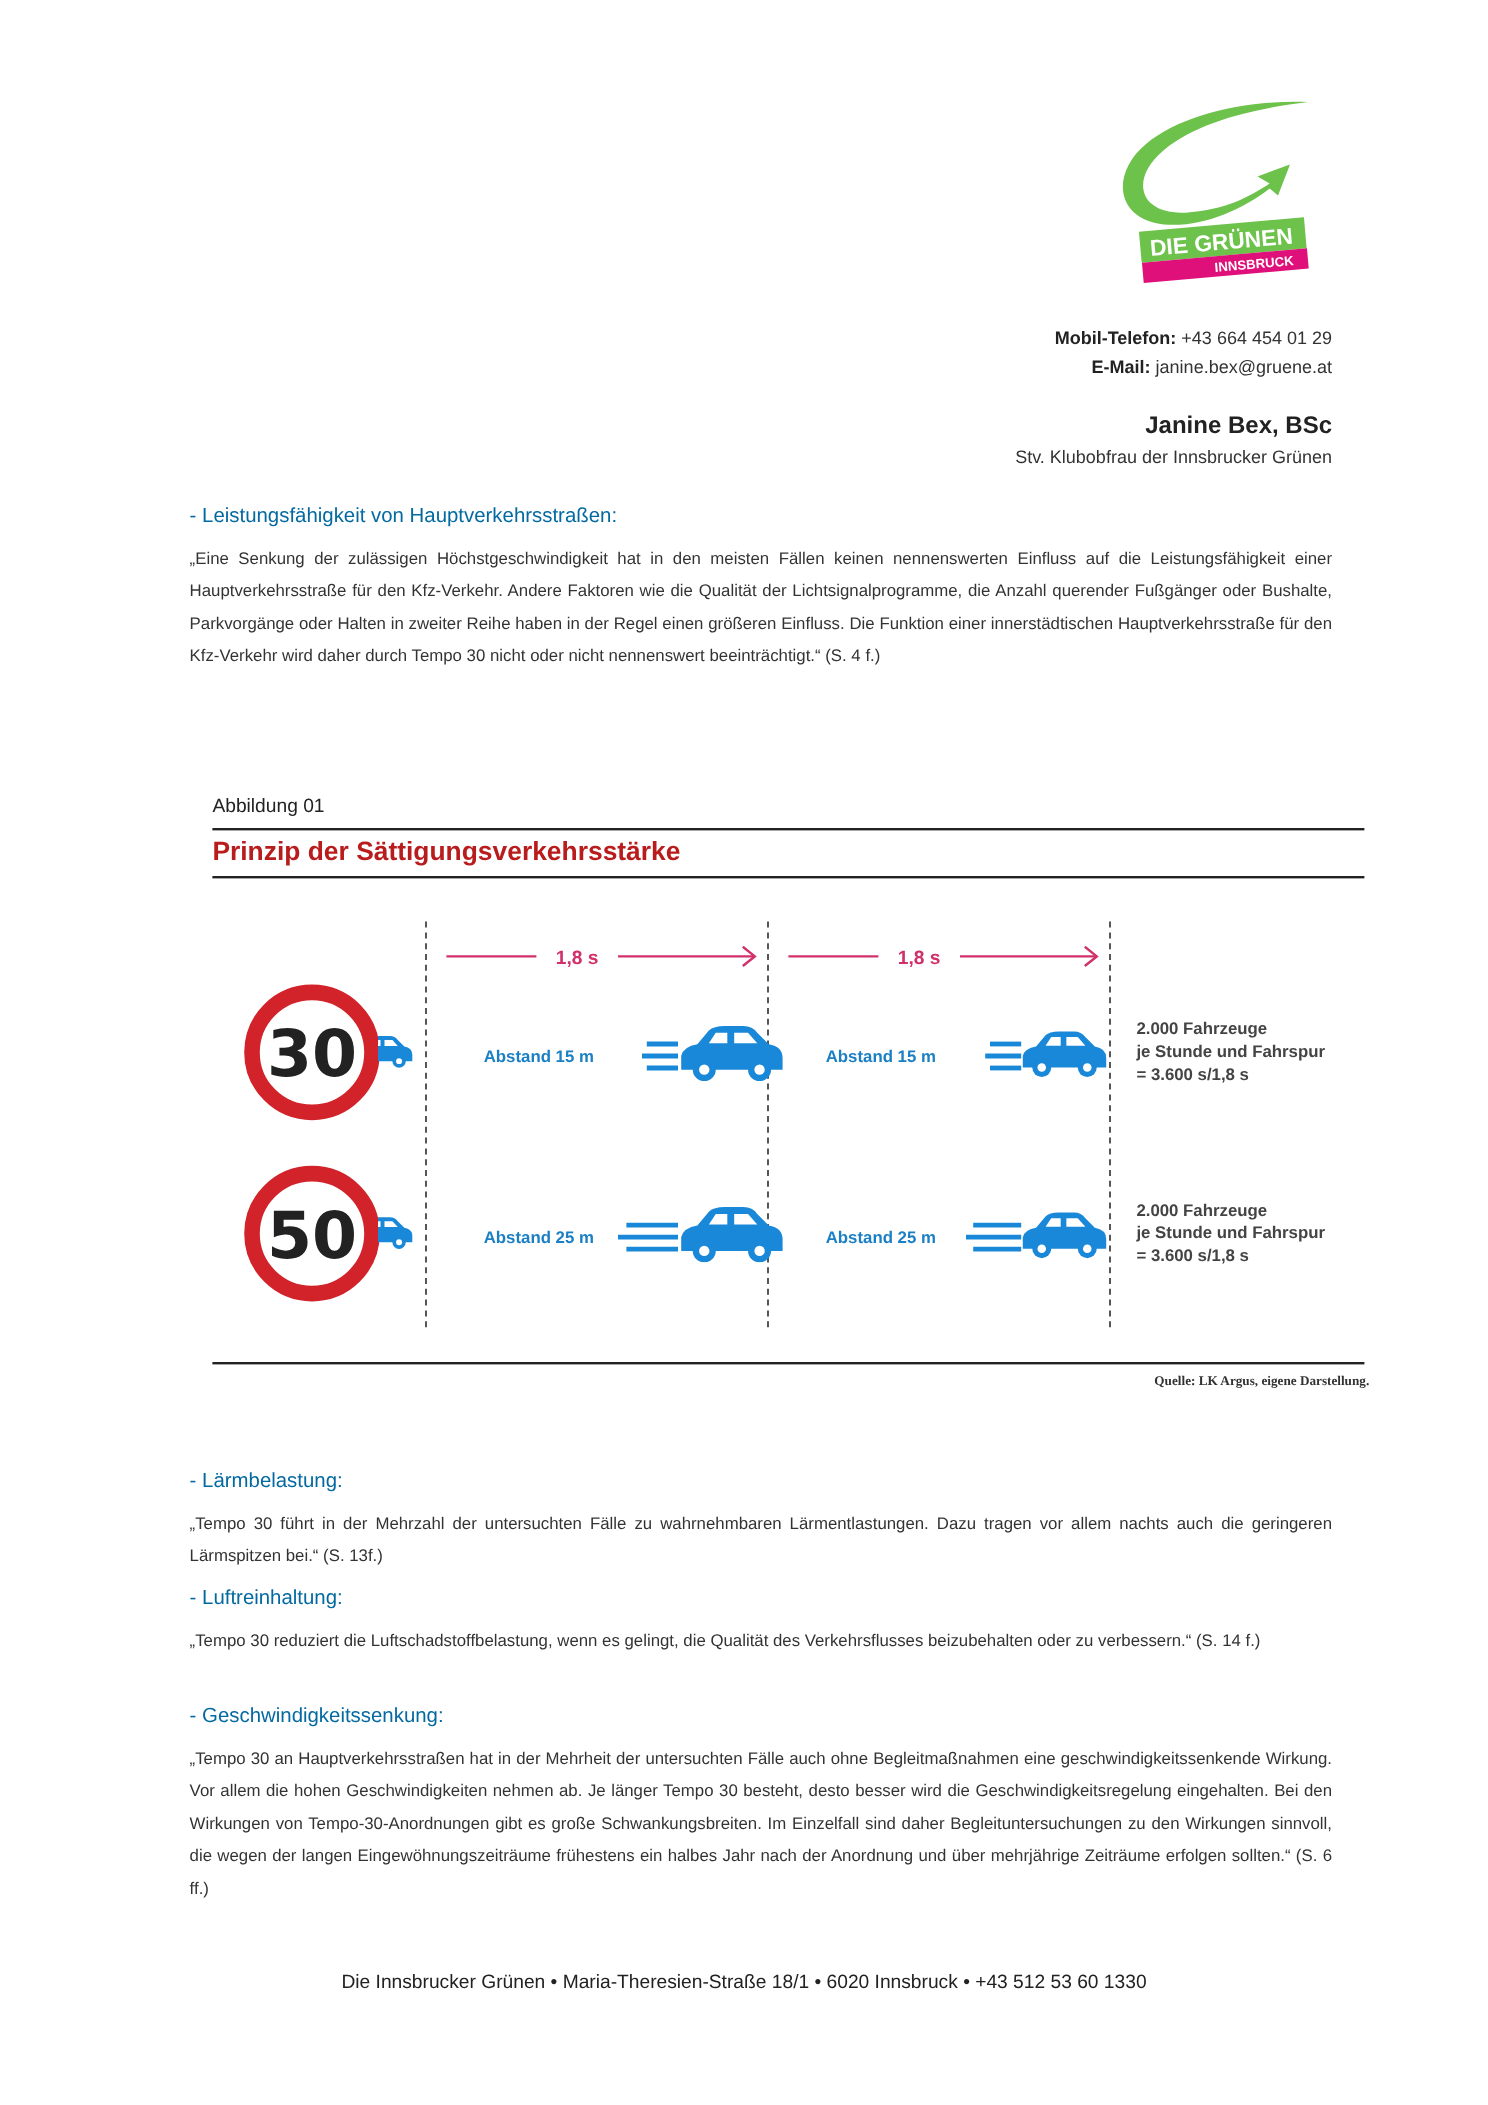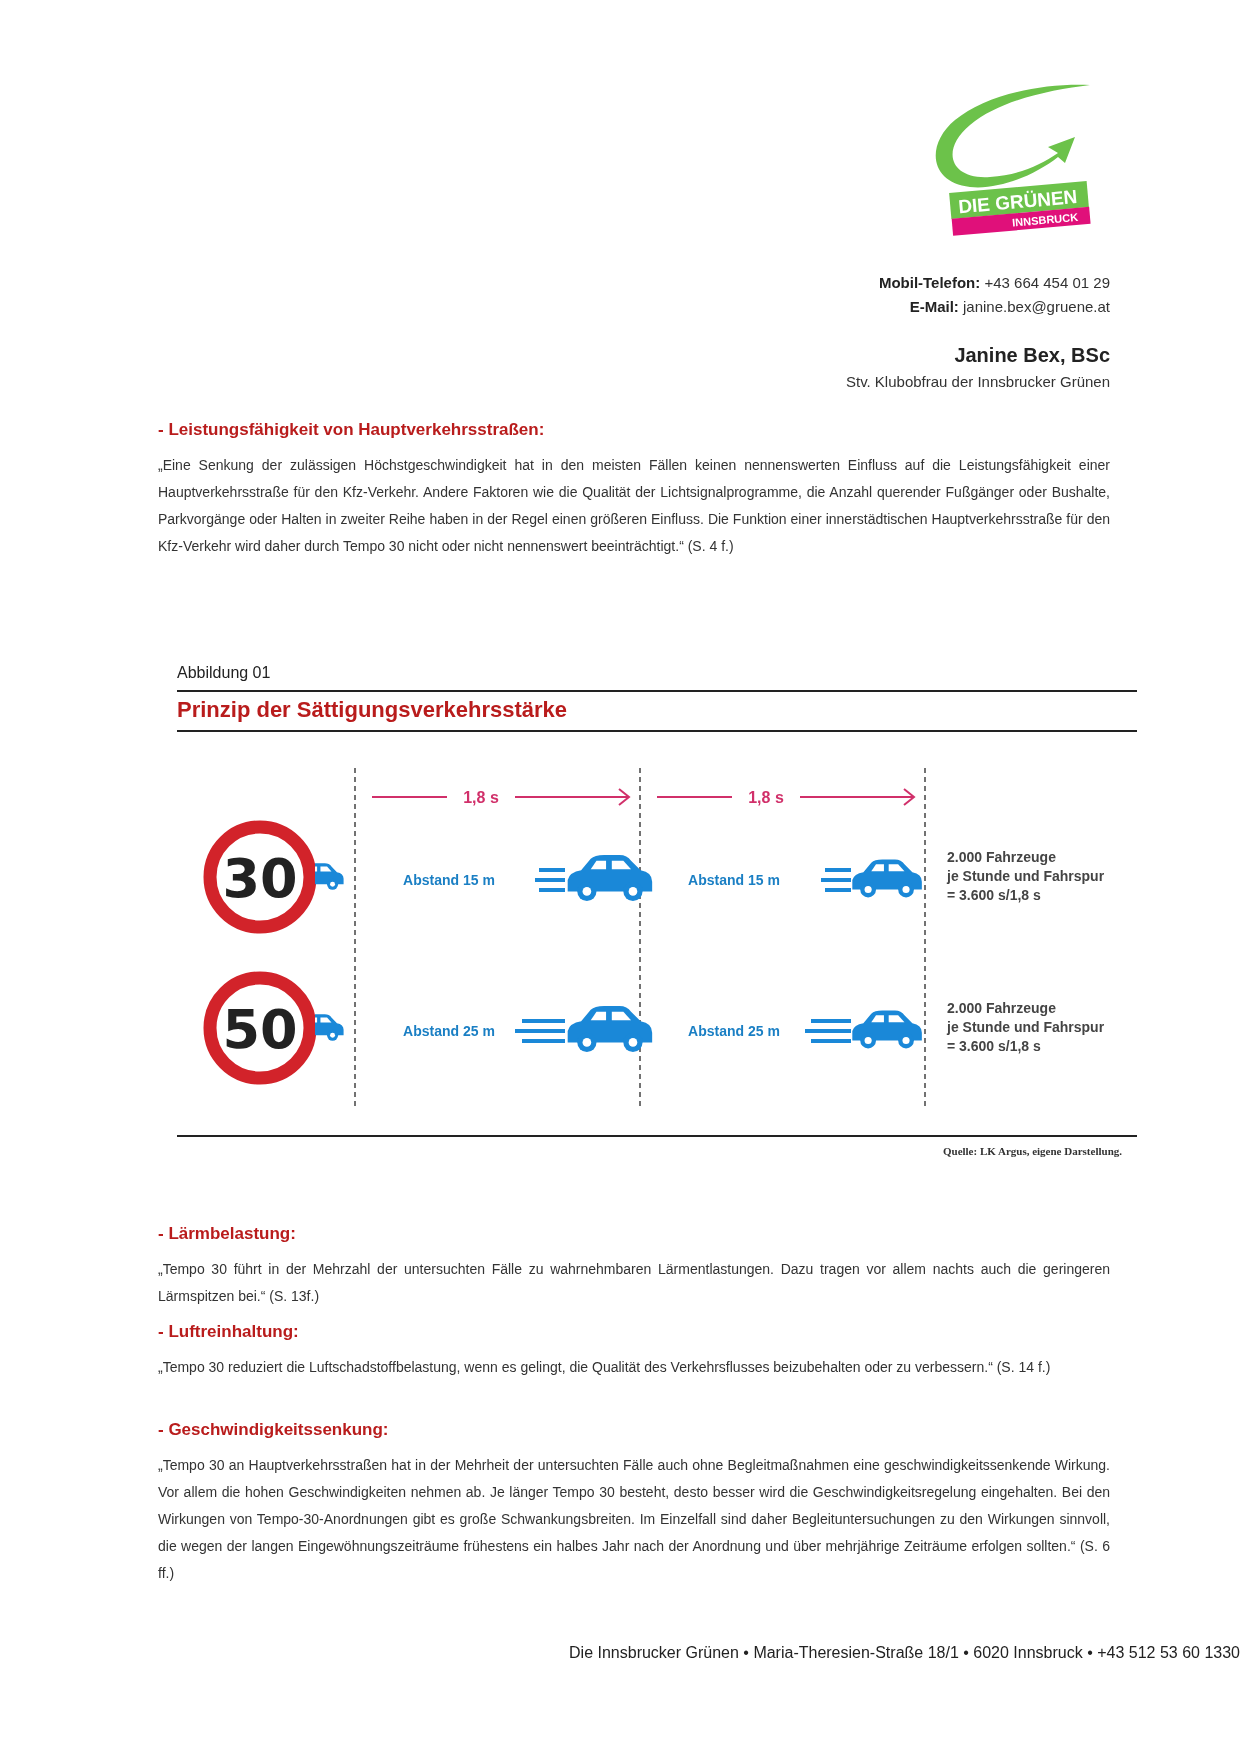--- a/index.html
+++ b/index.html
@@ -12,47 +12,47 @@
 
   
   .contact { right:130px; text-align:right; font-size:15px; color:#333; white-space:nowrap; }
   .contact b { color:#222;margin-top:24px; }
   #contact-phone { top:274px; }
   #contact-email { top:298px;text-align:center; }
   #author-name { top:344px; right:130px; font-size:20px; font-weight:bold; color:#222; }
   #author-role { top:373px; right:130px; font-size:15px; color:#333;margin-left:28px; }
 
   
-  .heading { left:158px; font-size:17px; font-weight:bold; color:#b91c1c; white-space:nowrap; }
+  .heading { left:158px; font-size:17px; font-weight:normal; color:#0369a1; white-space:nowrap; }
   .para { left:158px; width:952px; font-size:14px; line-height:27px; color:#333;
           text-align:justify; }
 
   #h1 { top:420px; }
   #p1 { top:452px; }
 
   
   #fig-label { left:177px; top:664px; font-size:16px; color:#222; }
   .rule { left:177px; width:960px; height:2px; background:#222; }
   #rule1 { top:690px; }
   #fig-title { left:177px; top:697px; font-size:22px; font-weight:bold; color:#b91c1c; }
   #rule2 { top:730px; }
   #rule3 { top:1135px; }
-  #fig-source { right:118px; top:1145px; font-family:"Liberation Serif", serif; font-size:11px; font-weight:bold; color:#333; }
+  #fig-source { right:99px; top:1145px; font-family:"Liberation Serif", serif; font-size:11px; font-weight:bold; color:#333; }
 
   #figure-svg { left:177px; top:740px; width:960px; height:390px; }
 
   
   #h2 { top:1224px; }
   #p2 { top:1256px; }
   #h3 { top:1322px; }
   #p3 { top:1354px; }
   #h4 { top:1420px; }
   #p4 { top:1452px; }
 
-  #footer { left:0; width:1240px; top:1644px; text-align:right; font-size:16px; color:#222; }
+  #footer { left:0; width:1240px; top:1644px; text-align:center; font-size:16px; color:#222; }
 </style>
 </head>
 <body>
 
 <svg id="logo" class="abs" viewBox="0 0 170 165">
   <path d="M160 10 C120 15 70 25 40 50 C10 75 20 105 60 102 C90 100 110 90 128 78 L118 72 L145 62 L135 88 L128 82 C105 100 70 115 40 112 C0 108 -5 70 25 45 C55 20 110 8 160 10 Z" fill="#6cc24a"></path>
   <rect x="20" y="112" width="138" height="26" fill="#6cc24a" transform="rotate(-5 89 125)"></rect>
   <text x="28" y="133" font-family="Liberation Sans, sans-serif" font-weight="bold" font-size="19" fill="#fff" transform="rotate(-5 89 125)">DIE GRÜNEN</text>
   <rect x="22" y="138" width="138" height="17" fill="#e0107a" transform="rotate(-5 89 145)"></rect>
   <text x="82" y="151" font-family="Liberation Sans, sans-serif" font-weight="bold" font-size="11" fill="#fff" transform="rotate(-5 89 145)">INNSBRUCK</text>

